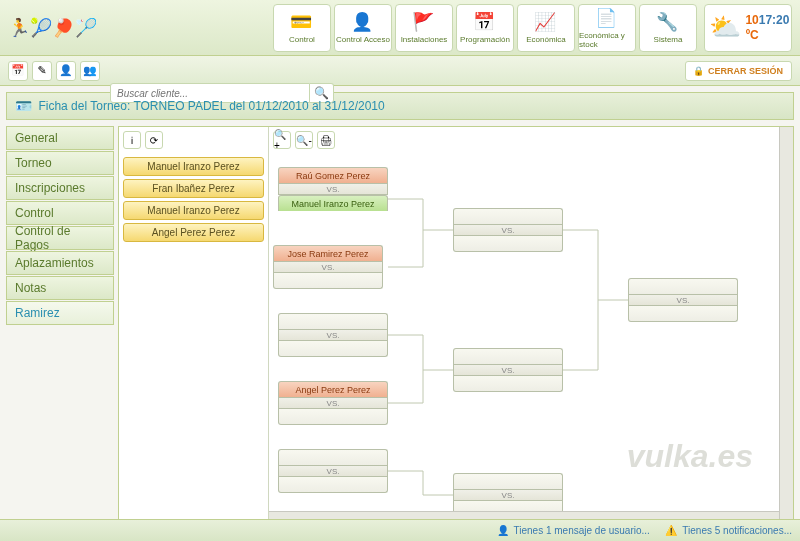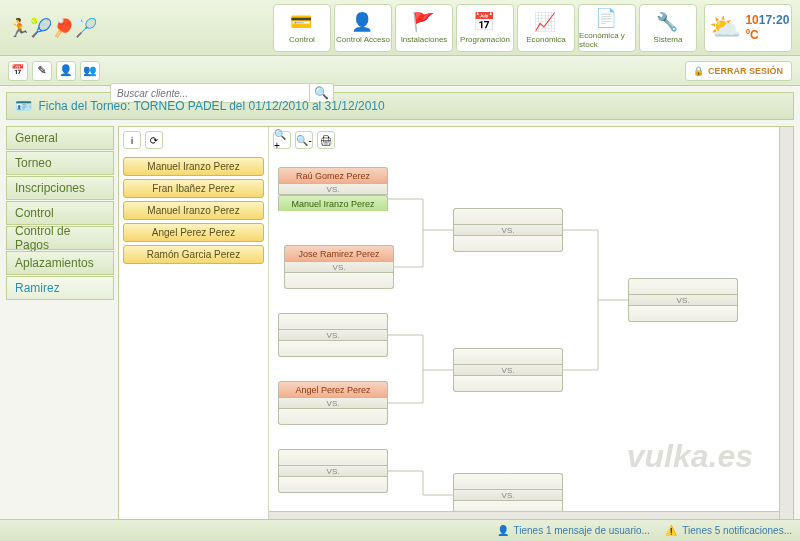--- a/index.html
+++ b/index.html
@@ -133,34 +133,34 @@
 </div>
 
 <div class="content">
   <div class="sidebar" id="sidebar">
       <div class="side-item">General</div>
       <div class="side-item">Torneo</div>
       <div class="side-item">Inscripciones</div>
       <div class="side-item">Control</div>
       <div class="side-item">Control de Pagos</div>
       <div class="side-item">Aplazamientos</div>
+      <div class="side-item">Notas</div>
       <div class="side-item active">Ramirez</div>
     </div>
   <div class="main">
     <div class="playerlist">
       <div class="pl-tools">
         <span class="pl-tool">ℹ</span>
         <span class="pl-tool">⟳</span>
       </div>
       <div id="players">
           <div class="player-chip">Manuel Iranzo Perez</div>
           <div class="player-chip">Fran Ibañez Perez</div>
           <div class="player-chip">Manuel Iranzo Perez</div>
           <div class="player-chip">Angel Perez Perez</div>
-          <div class="player-chip">Ramón Garcia Perez</div>
         </div>
     </div>
     <div class="bracket-area">
       <div class="br-tools">
         <span class="pl-tool">🔍+</span>
         <span class="pl-tool">🔍-</span>
         <span class="pl-tool">🖨</span>
       </div>
       <div class="bracket">
         <svg class="lines">
@@ -171,21 +171,21 @@
           <path d="M290 75 L325 75 L325 145 L355 145"></path>
           <path d="M290 215 L325 215 L325 145"></path>
           <path d="M115 316 L150 316 L150 340 L180 340"></path>
         </svg>
         <div id="bracket-slots">
             <div class="match-slot" style="left: 5px; top: 12px; border-radius: 17px;">
               <div class="slot-top slot-orange">Raú Gomez Perez</div>
               <div class="slot-vs">VS.</div>
               <div class="slot-top slot-green">Manuel Iranzo Perez</div>
             </div>
-            <div class="match-slot" style="left: 11px; top: 90px; border-radius: 9px;">
+            <div class="match-slot" style="left: 0; top: 90px; border-radius: 9px;">
               <div class="slot-top slot-orange">Jose Ramirez Perez</div>
               <div class="slot-vs">VS.</div>
               <div class="slot-bot"></div>
             </div>
             <div class="match-slot" style="left: 5px; top: 158px;">
               <div class="slot-top slot-empty-top"></div>
               <div class="slot-vs">VS.</div>
               <div class="slot-bot"></div>
             </div>
             <div class="match-slot" style="left: 5px; top: 226px;">

